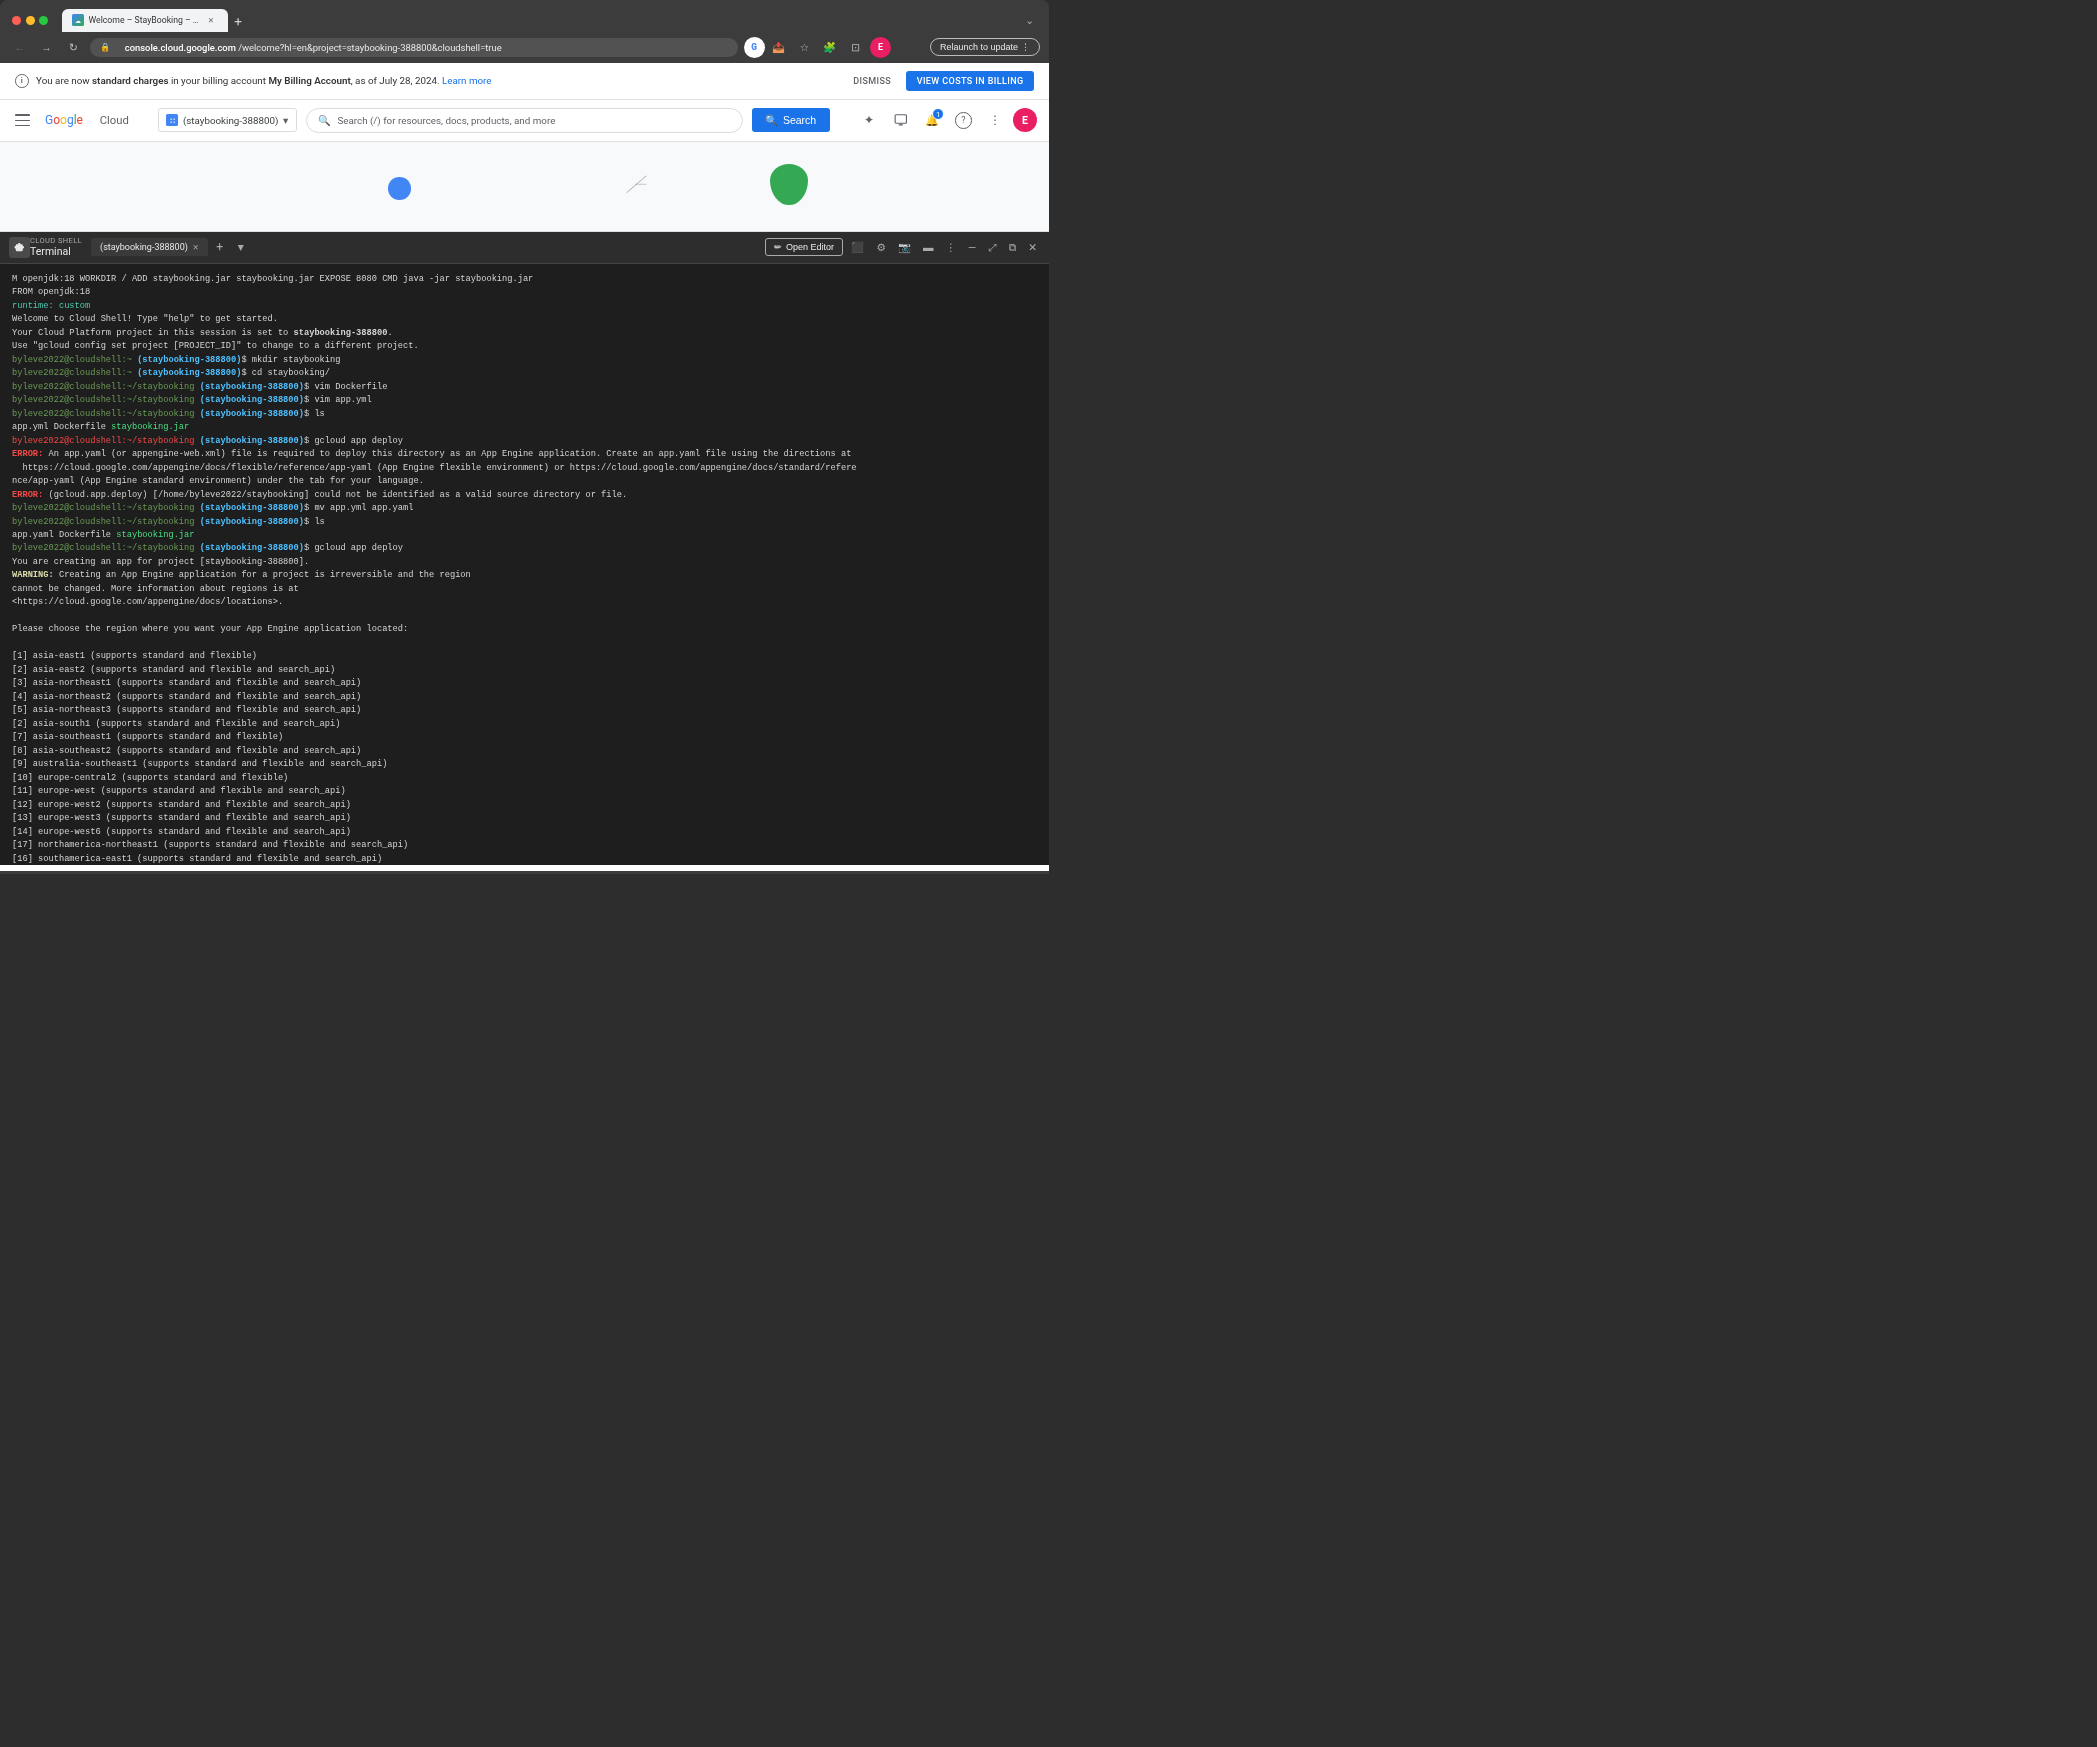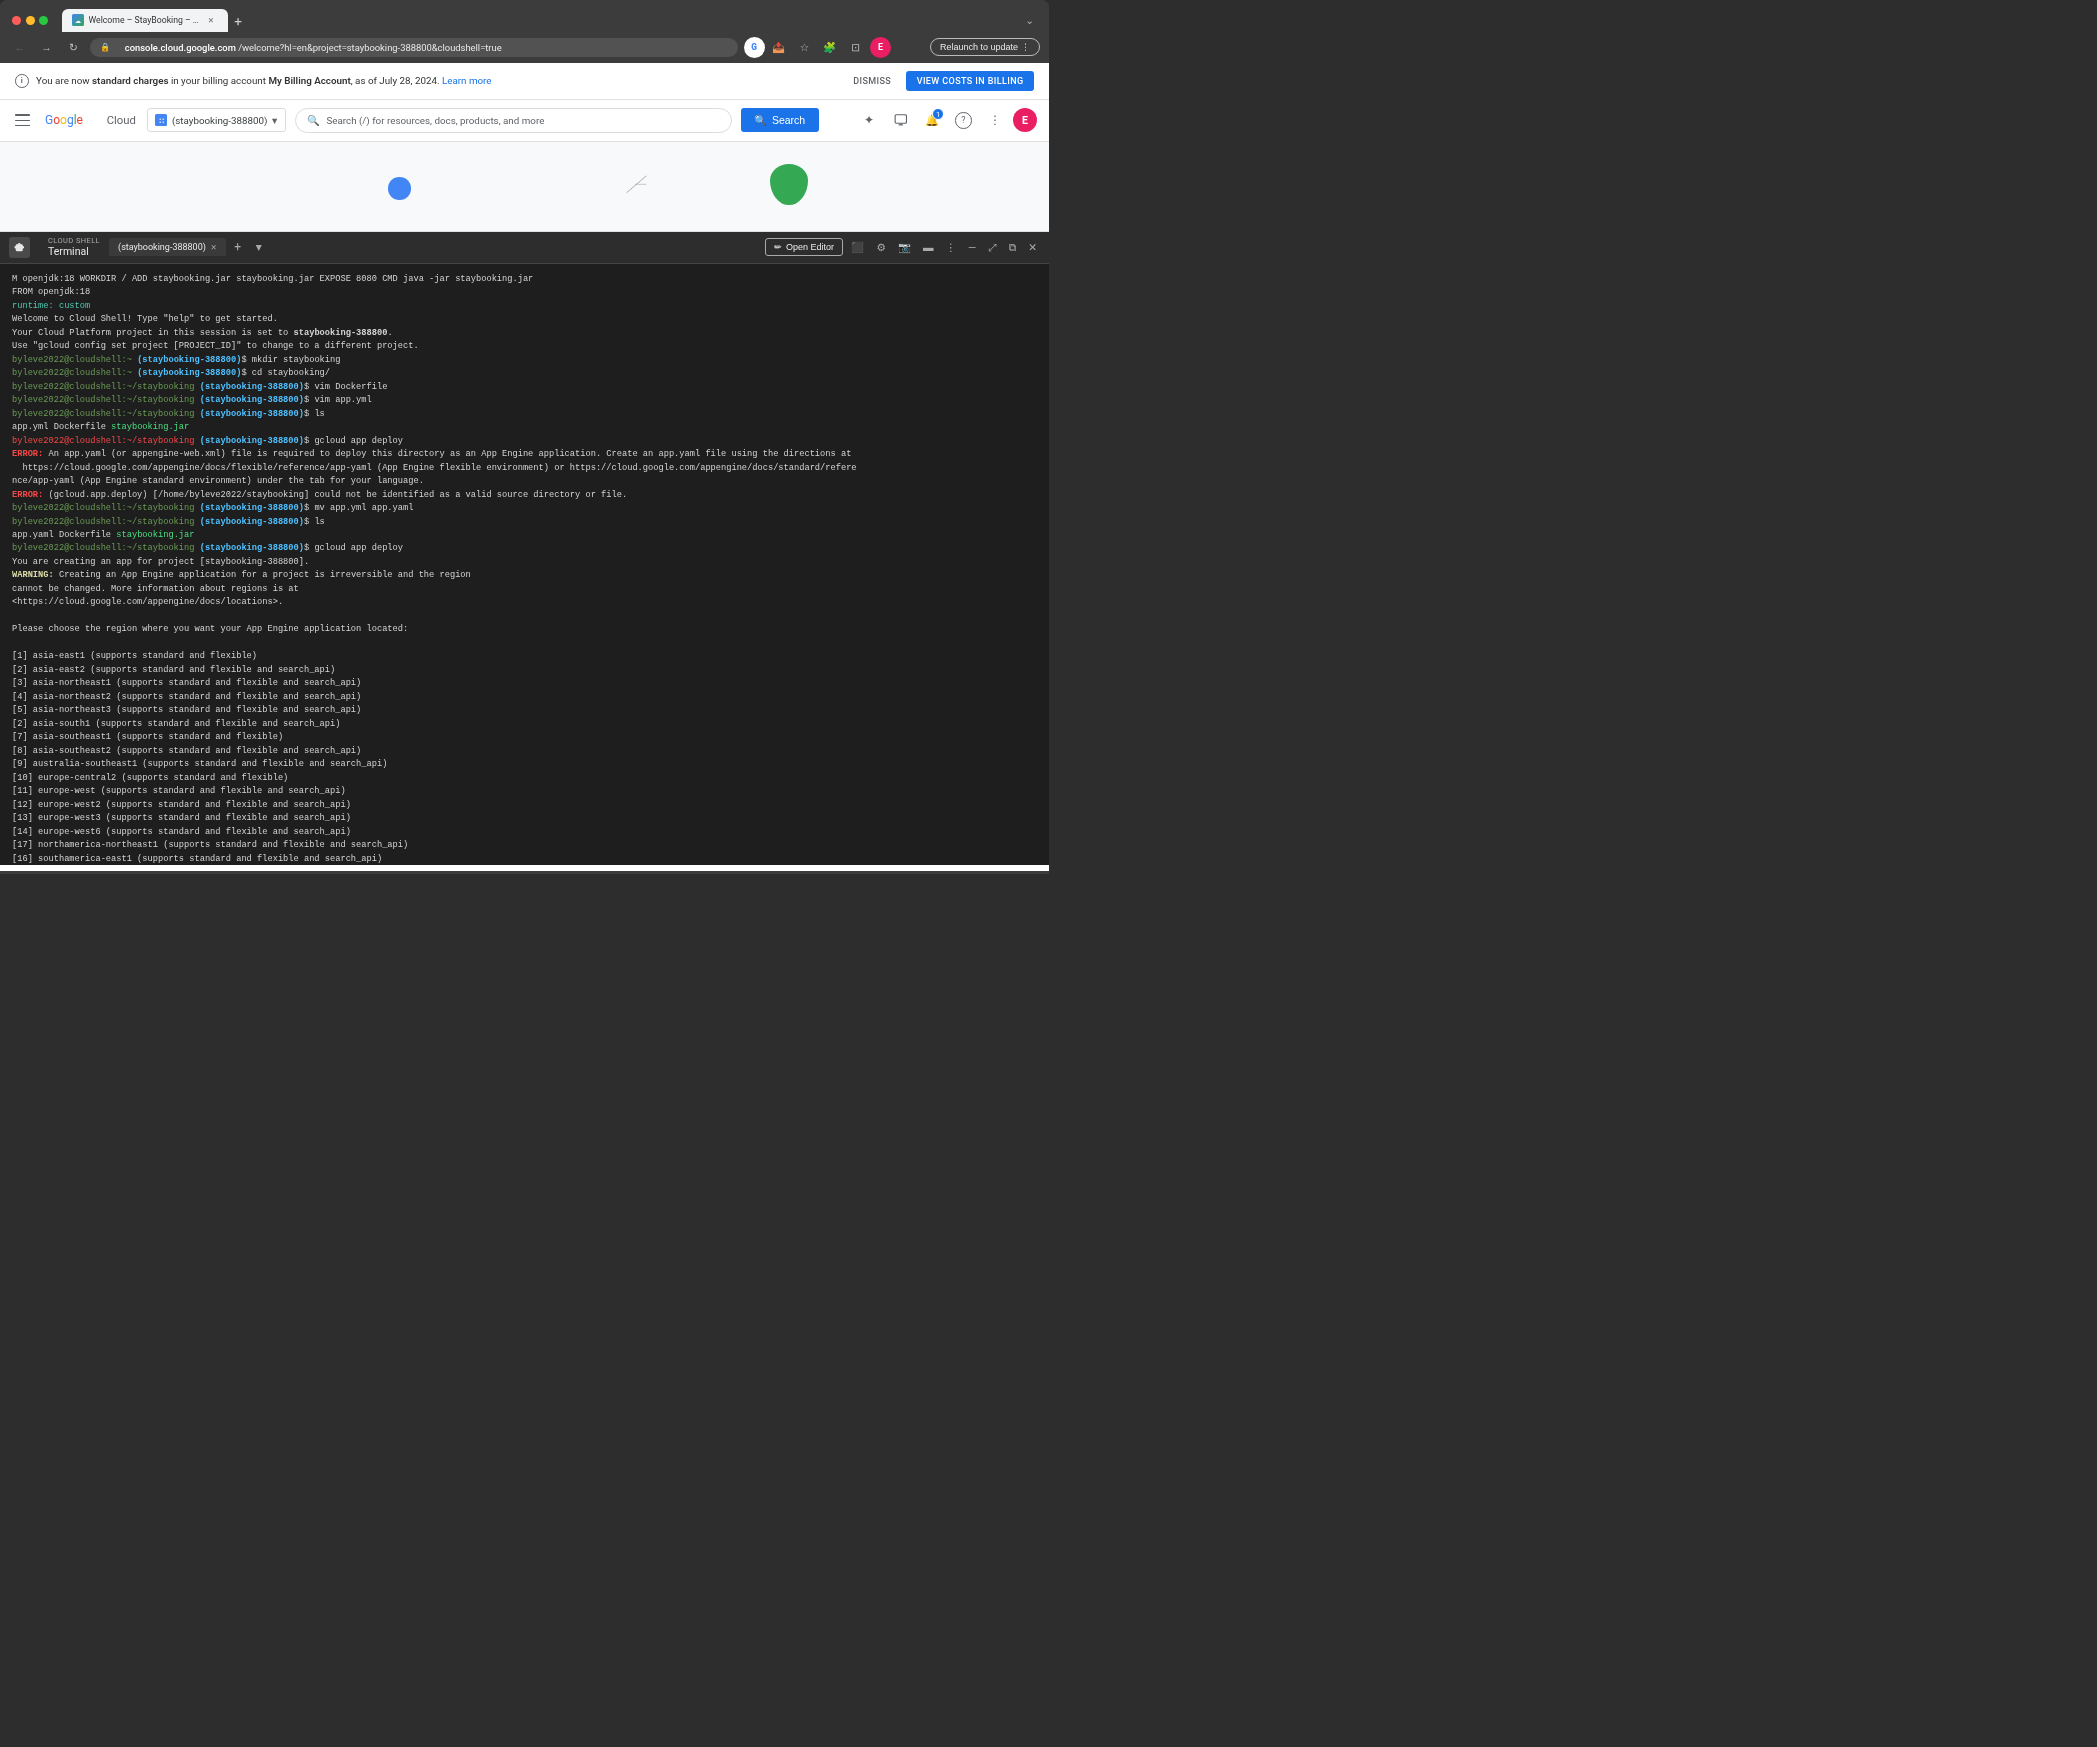--- a/index.html
+++ b/index.html
@@ -300,26 +300,26 @@
     .hamburger span {
       width: 15px;
       height: 1.5px;
       background: #5f6368;
       border-radius: 0.8px;
     }
 
     .google-cloud-logo {
       display: flex;
       align-items: center;
-      gap: 21px;
+      gap: 14px;
       font-size: 12px;
       font-weight: 400;
       color: #5f6368;
       text-decoration: none;
-      margin-right: 2px;
+      margin-right: 20px;
     }
     .g-blue { color: #4285f4; }
     .g-red { color: #ea4335; }
     .g-yellow { color: #fbbc05; }
     .g-green { color: #34a853; }
 
     .project-selector {
       display: flex;
       align-items: center;
       gap: 4.5px;
@@ -479,21 +479,21 @@
       display: flex;
       align-items: center;
       gap: 9px;
       height: 32px;
       flex-shrink: 0;
     }
 
     .cloud-shell-title {
       display: flex;
       align-items: center;
-      gap: 18px;
+      gap: 0;
       color: #e8e8e8;
     }
 
     .cloud-shell-icon {
       width: 21px;
       height: 21px;
       background: #4a4a4a;
       border-radius: 3px;
       display: flex;
       align-items: center;

